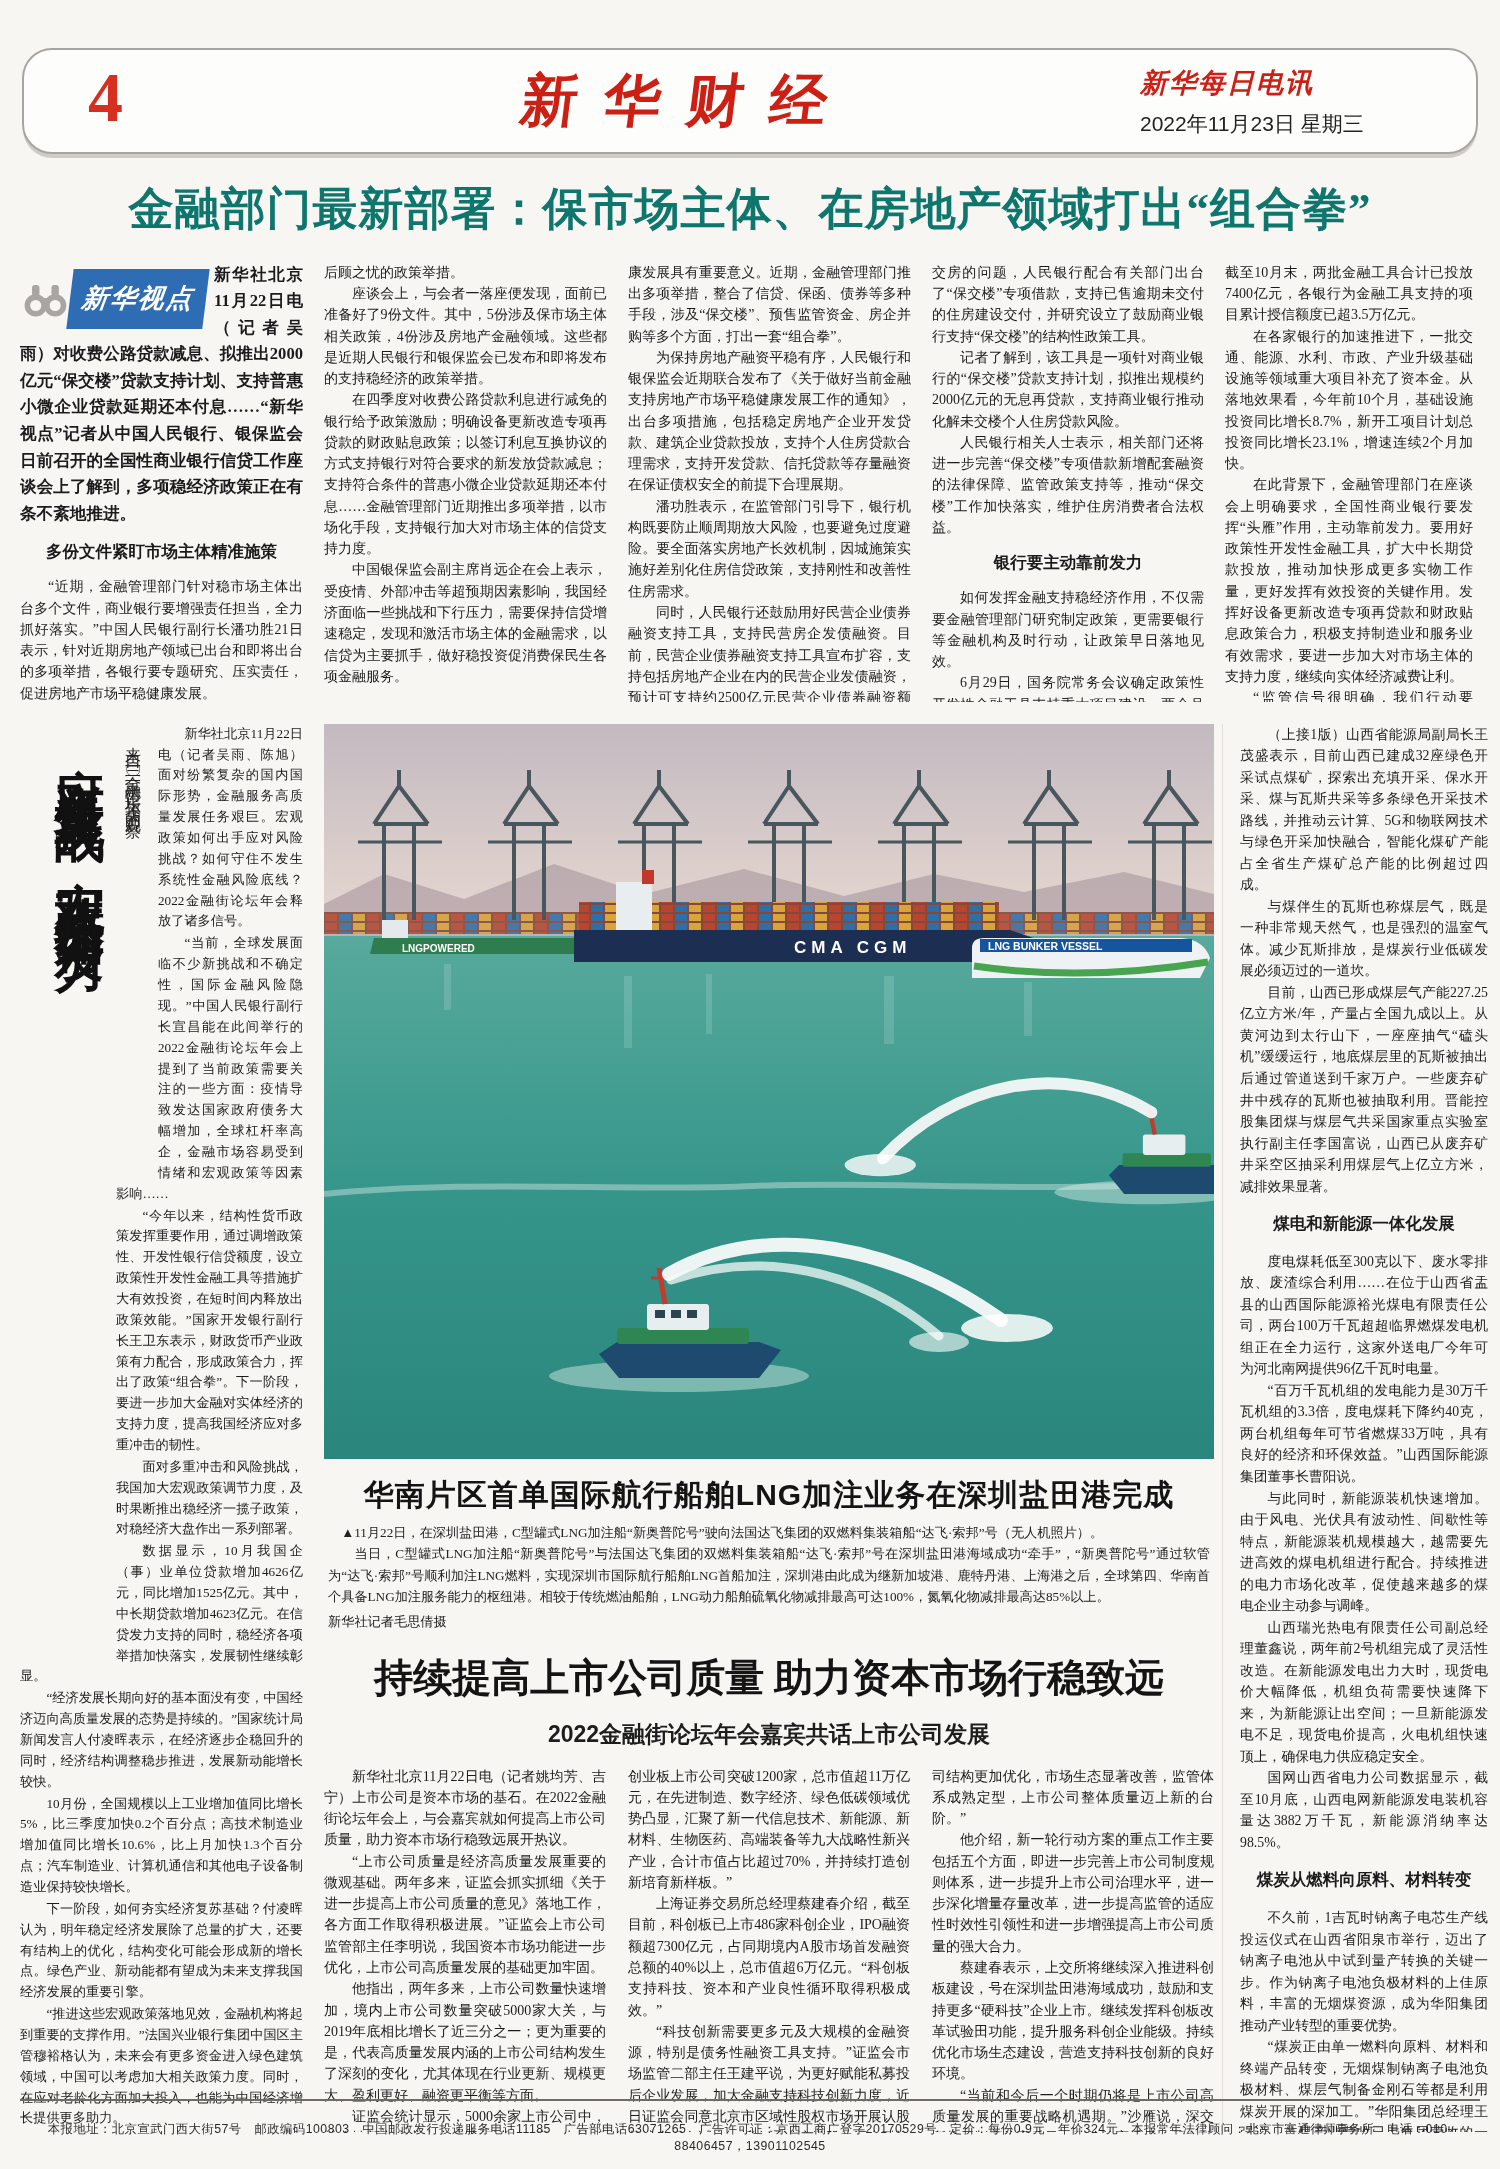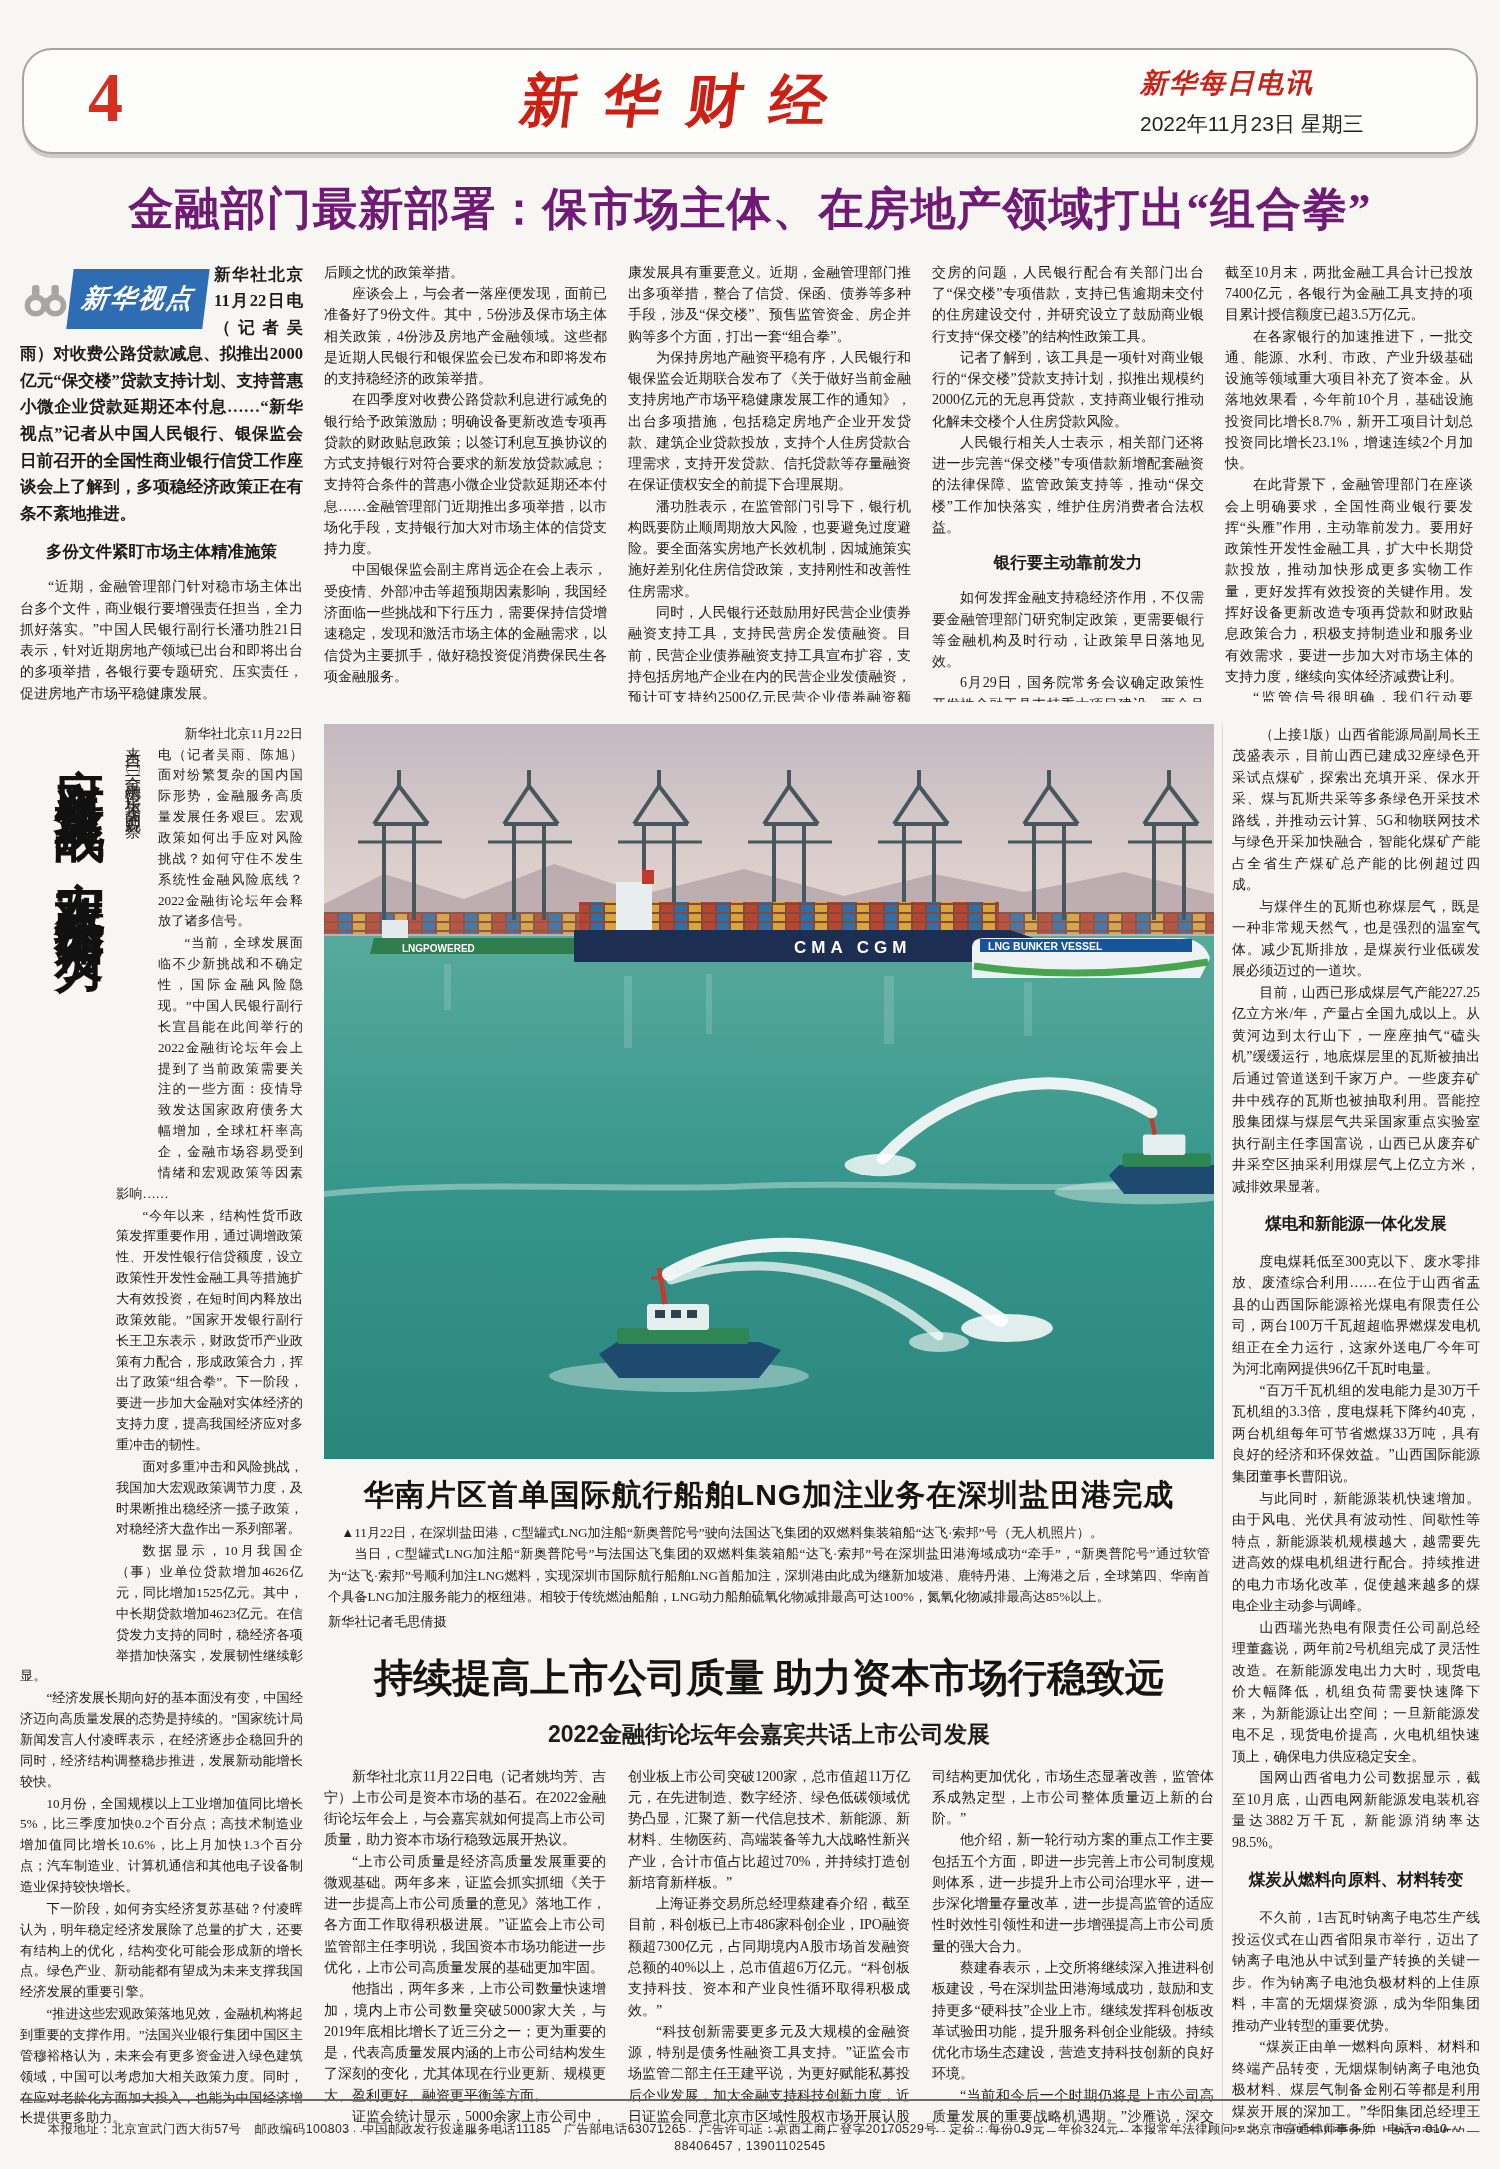--- a/index.html
+++ b/index.html
@@ -11,21 +11,21 @@
     border-radius:30px;box-shadow:0 5px 0 -1px #cfccc7;display:flex;align-items:center;}
   .page-no{font-size:70px;font-weight:900;color:#d42f1f;margin:0 0 6px 64px;width:120px;}
   .section-title{flex:1;text-align:center;font-size:57px;font-weight:900;color:#cc2015;
     letter-spacing:26px;transform:skewX(-7deg);padding-left:26px;}
   .brand-box{width:300px;text-align:left;margin-right:36px;}
   .brand{font-size:27px;font-weight:900;color:#cc2015;letter-spacing:2px;font-style:italic;}
   .date{font-size:21px;color:#222;margin-top:9px;font-family:"Liberation Sans",sans-serif;}
 
   
   .headline1{margin:30px 30px 0;text-align:center;font-size:45px;font-weight:900;
-    color:#701a75;letter-spacing:1px;line-height:1.15;}
+    color:#0f766e;letter-spacing:1px;line-height:1.15;}
 
   
   .toprow{margin:26px 20px 0;display:flex;gap:21px;height:440px;}
   .tcol{overflow:hidden;font-size:14px;line-height:1.52;text-align:justify;}
   .tc1{flex:0 0 283px;} .tc2{flex:0 0 283px;} .tc3{flex:0 0 283px;}
   .tc4{flex:0 0 272px;} .tc5{flex:0 0 248px;}
   .badge-wrap{float:left;width:186px;height:66px;margin:4px 8px 4px 0;display:flex;align-items:center;}
   .badge-box{background:#2e6db4;color:#fff;font-family:"Liberation Sans",sans-serif;
     font-weight:700;font-style:italic;font-size:26px;letter-spacing:2px;padding:10px 12px;
     transform:skewX(-7deg);white-space:nowrap;}
@@ -52,21 +52,21 @@
   .photo-note{margin:6px 4px 0;font-size:13.2px;line-height:1.62;text-align:justify;color:#222;}
   .photo-note .blk-p{text-indent:2em;}
   .photo-note .blk-c{text-indent:1em;}
   .headline2{margin:18px 0 0;text-align:center;font-size:39px;font-weight:900;color:#141414;}
   .subhead2{margin:14px 0 0;text-align:center;font-family:"Liberation Sans",sans-serif;
     font-size:23px;font-weight:600;color:#1d1d1d;}
   .botrow{margin-top:16px;display:flex;gap:22px;height:436px;}
   .bcol{flex:1;overflow:hidden;font-size:14px;line-height:1.52;text-align:justify;}
 
   .rail-right{flex:0 0 248px;overflow:hidden;font-size:13.8px;line-height:1.56;
-    text-align:justify;border-left:1px solid #e0ddd8;padding-left:9px;margin-left:-13px;}
+    text-align:justify;border-left:1px solid #e0ddd8;padding-left:17px;margin-left:-13px;}
   .rail-right .blk-h{font-size:16.5px;margin:14px 0;}
 
   
   .footer{position:absolute;left:20px;right:20px;bottom:14px;border-top:2px solid #6f6c68;
     padding-top:20px;text-align:center;font-size:12.3px;color:#2a2a2a;
     font-family:"Liberation Sans",sans-serif;letter-spacing:.5px;}
 </style>
 </head>
 <body>
 

